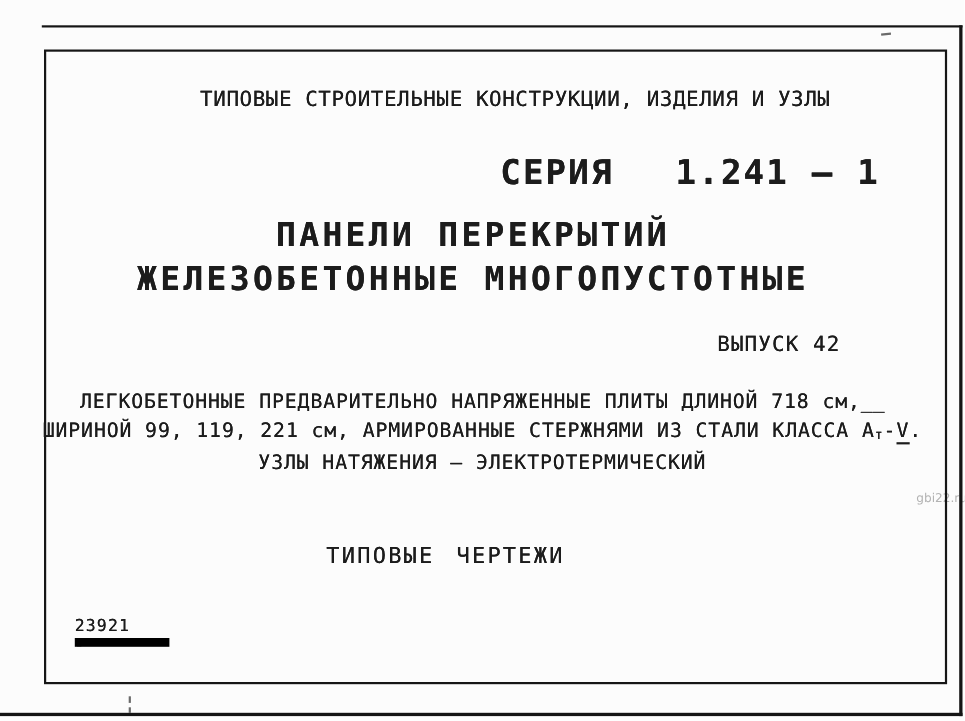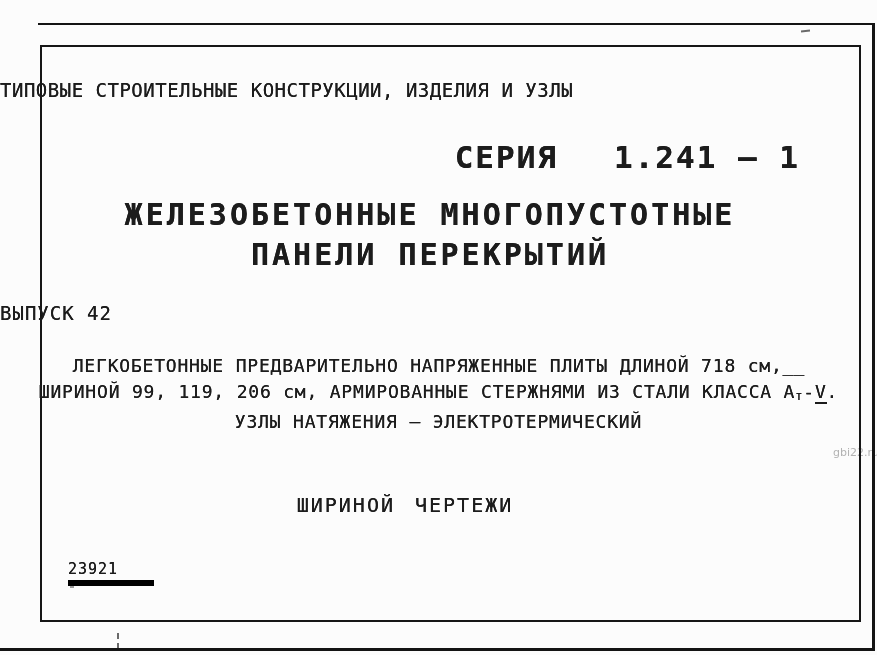--- a/index.html
+++ b/index.html
@@ -21,35 +21,35 @@
   .outer-top{left:38px;top:23px;width:837px;height:2px;}
   .outer-right{left:872px;top:23px;width:3px;height:628px;}
   .outer-bottom{left:0;top:648px;width:875px;height:3px;}
   .inner-frame{
     position:absolute;left:40px;top:45px;width:821px;height:577px;
     border:2px solid #161616;box-sizing:border-box;z-index:3;
     background:transparent;
   }
   
   .txt{position:absolute;z-index:4;white-space:nowrap;text-shadow:0 0 0.5px currentColor;}
-  .doc-type{left:0;top:79px;width:755px;text-align:left;font-size:19px;letter-spacing:0.5px;}
+  .doc-type{left:0;top:79px;width:755px;text-align:right;font-size:19px;letter-spacing:0.5px;}
   .series{left:0;top:139px;width:800px;text-align:right;font-size:31px;font-weight:bold;letter-spacing:2px;}
   .series-num{margin-left:56px;}
   .main-title{left:0;top:195px;width:860px;text-align:center;font-size:30px;font-weight:bold;line-height:40px;letter-spacing:3px;}
-  .issue{left:0;top:302px;width:764px;text-align:left;font-size:19px;letter-spacing:1px;}
+  .issue{left:0;top:302px;width:764px;text-align:right;font-size:19px;letter-spacing:1px;}
   .desc{left:0;top:353px;width:877px;text-align:center;font-size:18px;line-height:26px;letter-spacing:0.8px;}
   .desc .sub{font-size:12px;vertical-align:-2px;}
   .desc .steel-v{border-bottom:2px solid var(--ink);padding-bottom:0;}
   .desc .tail{letter-spacing:0;}
   .drawings{left:0;top:493px;width:810px;text-align:center;font-size:20px;letter-spacing:2px;}
   .drawings .word2{margin-left:20px;}
   .stamp{
     position:absolute;left:68px;top:560px;z-index:4;
     font-size:15px;letter-spacing:1px;
-    border-bottom:6px solid #000000;padding:0 36px 2px 0;
+    border-bottom:8px solid #000000;padding:0 36px 2px 0;
     text-shadow:0 0 0.4px currentColor;
   }
   .watermark{
     position:absolute;left:833px;top:446px;z-index:2;
     font-family:"DejaVu Sans","Liberation Sans",sans-serif;
     font-size:11px;color:var(--wm);white-space:nowrap;
   }
   
   .speck{position:absolute;background:#6a6a6a;z-index:1;}
   .speck-a{left:801px;top:30px;width:9px;height:2px;transform:rotate(-6deg);}
@@ -69,34 +69,34 @@
 
   <div class="watermark">gbi22.ru</div>
 
   <div class="txt doc-type">ТИПОВЫЕ СТРОИТЕЛЬНЫЕ КОНСТРУКЦИИ, ИЗДЕЛИЯ И УЗЛЫ</div>
 
   <div class="txt series">
     <span>СЕРИЯ</span><span class="series-num">1.241 – 1</span>
   </div>
 
   <div class="txt main-title">
+    <div>ПАНЕЛИ ПЕРЕКРЫТИЙ</div>
     <div>ЖЕЛЕЗОБЕТОННЫЕ МНОГОПУСТОТНЫЕ</div>
-    <div>ПАНЕЛИ ПЕРЕКРЫТИЙ</div>
   </div>
 
   <div class="txt issue">ВЫПУСК 42</div>
 
   <div class="txt desc">
     <div><span>ЛЕГКОБЕТОННЫЕ ПРЕДВАРИТЕЛЬНО НАПРЯЖЕННЫЕ ПЛИТЫ ДЛИНОЙ 718 см,</span><span class="tail">__</span></div>
-    <div><span>ШИРИНОЙ 99, 119, 206 см, АРМИРОВАННЫЕ СТЕРЖНЯМИ ИЗ СТАЛИ КЛАССА А</span><span class="sub">т</span><span>-</span><span class="steel-v">V</span><span>.</span></div>
+    <div><span>ШИРИНОЙ 99, 119, 221 см, АРМИРОВАННЫЕ СТЕРЖНЯМИ ИЗ СТАЛИ КЛАССА А</span><span class="sub">т</span><span>-</span><span class="steel-v">V</span><span>.</span></div>
     <div>УЗЛЫ НАТЯЖЕНИЯ — ЭЛЕКТРОТЕРМИЧЕСКИЙ</div>
   </div>
 
   <div class="txt drawings">
-    <span>ШИРИНОЙ</span><span class="word2">ЧЕРТЕЖИ</span>
+    <span>ТИПОВЫЕ</span><span class="word2">ЧЕРТЕЖИ</span>
   </div>
 
   <div class="stamp">23921</div>
 
   <div class="speck speck-a"></div>
   <div class="speck speck-b"></div>
   <div class="speck speck-c"></div>
   <div class="speck speck-d"></div>
 
 </div>

